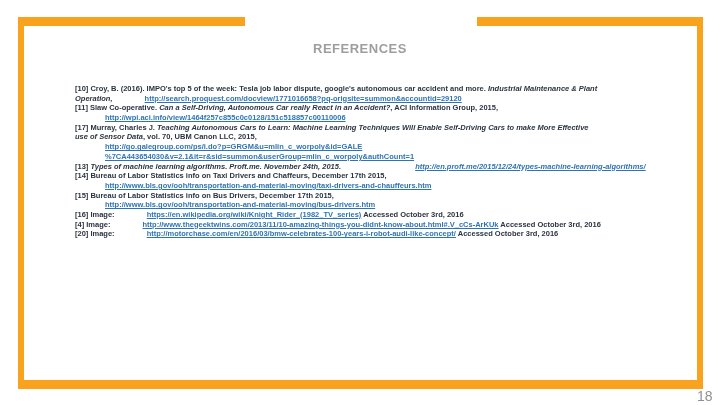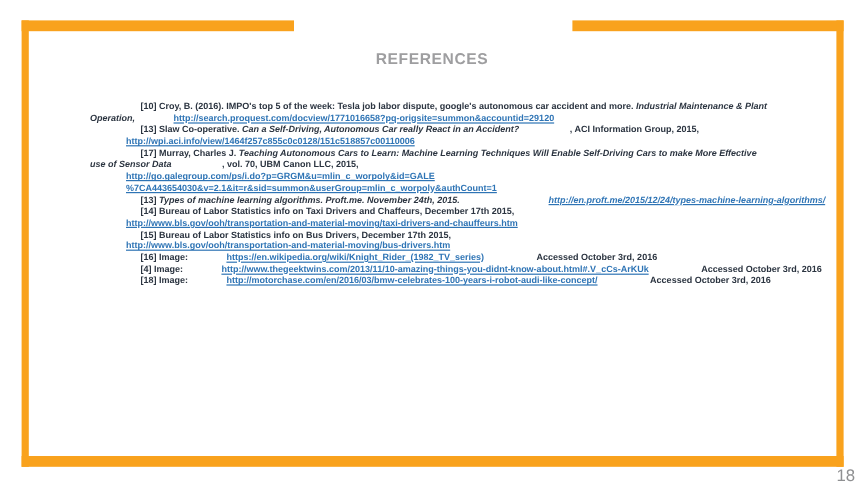--- a/index.html
+++ b/index.html
@@ -15,21 +15,21 @@
   #bar-bottom{left:18px;top:380px;width:685px;height:9px;}
   #slide-title{
     position:absolute;left:0;right:0;top:13px;text-align:center;
     font-size:13px;font-weight:bold;color:#9E9EA0;letter-spacing:.5px;margin-top:28px;
   }
   #refs{
     position:absolute;left:75px;top:84px;width:560px;
     font-size:7.5px;font-weight:bold;color:#2B3440;
   }
   .ref-line{white-space:pre;line-height:9.7px;height:9.7px;}
-  .seg-p{font-style:normal;margin-left:42px;}
+  .seg-p{font-style:normal;}
   .seg-i{font-style:italic;margin-top:32px;}
   a.seg-l,a.seg-li{color:#2E74B5;text-decoration:underline;cursor:pointer;padding-left:30px;}
   a.seg-li{font-style:italic;margin-left:42px;}
   #page-number{
     position:absolute;left:697px;top:388px;
     font-size:14px;color:#8f9092;
   }
 </style>
 </head>
 <body>
@@ -40,21 +40,21 @@
 <div class="bar" id="bar-left"></div>
 <div class="bar" id="bar-right"></div>
 <div class="bar" id="bar-bottom"></div>
 
 <div id="refs">
     <div>
       <div class="ref-line"><span class="seg-p">[10] Croy, B. (2016). IMPO's top 5 of the week: Tesla job labor dispute, google's autonomous car accident and more. </span><span class="seg-i">Industrial Maintenance &amp; Plant</span></div>
       <div class="ref-line"><span class="seg-i">Operation, </span><a class="seg-l">http://search.proquest.com/docview/1771016658?pq-origsite=summon&amp;accountid=29120</a></div>
     </div>
     <div>
-      <div class="ref-line"><span class="seg-p">[13] Slaw Co-operative. </span><span class="seg-i">Can a Self-Driving, Autonomous Car really React in an Accident?</span><span class="seg-p">, ACI Information Group, 2015,</span></div>
+      <div class="ref-line"><span class="seg-p">[11] Slaw Co-operative. </span><span class="seg-i">Can a Self-Driving, Autonomous Car really React in an Accident?</span><span class="seg-p">, ACI Information Group, 2015,</span></div>
       <div class="ref-line"><a class="seg-l">http://wpi.aci.info/view/1464f257c855c0c0128/151c518857c00110006</a></div>
     </div>
     <div>
       <div class="ref-line"><span class="seg-p">[17] Murray, Charles J. </span><span class="seg-i">Teaching Autonomous Cars to Learn: Machine Learning Techniques Will Enable Self-Driving Cars to make More Effective</span></div>
       <div class="ref-line"><span class="seg-i">use of Sensor Data</span><span class="seg-p">, vol. 70, UBM Canon LLC, 2015,</span></div>
       <div class="ref-line"><a class="seg-l">http://go.galegroup.com/ps/i.do?p=GRGM&amp;u=mlin_c_worpoly&amp;id=GALE</a></div>
       <div class="ref-line"><a class="seg-l">%7CA443654030&amp;v=2.1&amp;it=r&amp;sid=summon&amp;userGroup=mlin_c_worpoly&amp;authCount=1</a></div>
     </div>
     <div>
       <div class="ref-line"><span class="seg-p">[13] </span><span class="seg-i">Types of machine learning algorithms. Proft.me. November 24th, 2015. </span><a class="seg-li">http://en.proft.me/2015/12/24/types-machine-learning-algorithms/</a></div>
@@ -67,17 +67,17 @@
       <div class="ref-line"><span class="seg-p">[15] Bureau of Labor Statistics info on Bus Drivers, December 17th 2015,</span></div>
       <div class="ref-line"><a class="seg-l">http://www.bls.gov/ooh/transportation-and-material-moving/bus-drivers.htm</a></div>
     </div>
     <div>
       <div class="ref-line"><span class="seg-p">[16] Image: </span><a class="seg-l">https://en.wikipedia.org/wiki/Knight_Rider_(1982_TV_series)</a><span class="seg-p"> Accessed October 3rd, 2016</span></div>
     </div>
     <div>
       <div class="ref-line"><span class="seg-p">[4] Image: </span><a class="seg-l">http://www.thegeektwins.com/2013/11/10-amazing-things-you-didnt-know-about.html#.V_cCs-ArKUk</a><span class="seg-p"> Accessed October 3rd, 2016</span></div>
     </div>
     <div>
-      <div class="ref-line"><span class="seg-p">[18] Image: </span><a class="seg-l">http://motorchase.com/en/2016/03/bmw-celebrates-100-years-i-robot-audi-like-concept/</a><span class="seg-p"> Accessed October 3rd, 2016</span></div>
+      <div class="ref-line"><span class="seg-p">[20] Image: </span><a class="seg-l">http://motorchase.com/en/2016/03/bmw-celebrates-100-years-i-robot-audi-like-concept/</a><span class="seg-p"> Accessed October 3rd, 2016</span></div>
     </div>
   </div>
 
 <div id="page-number">18</div>
 
 </body></html>

